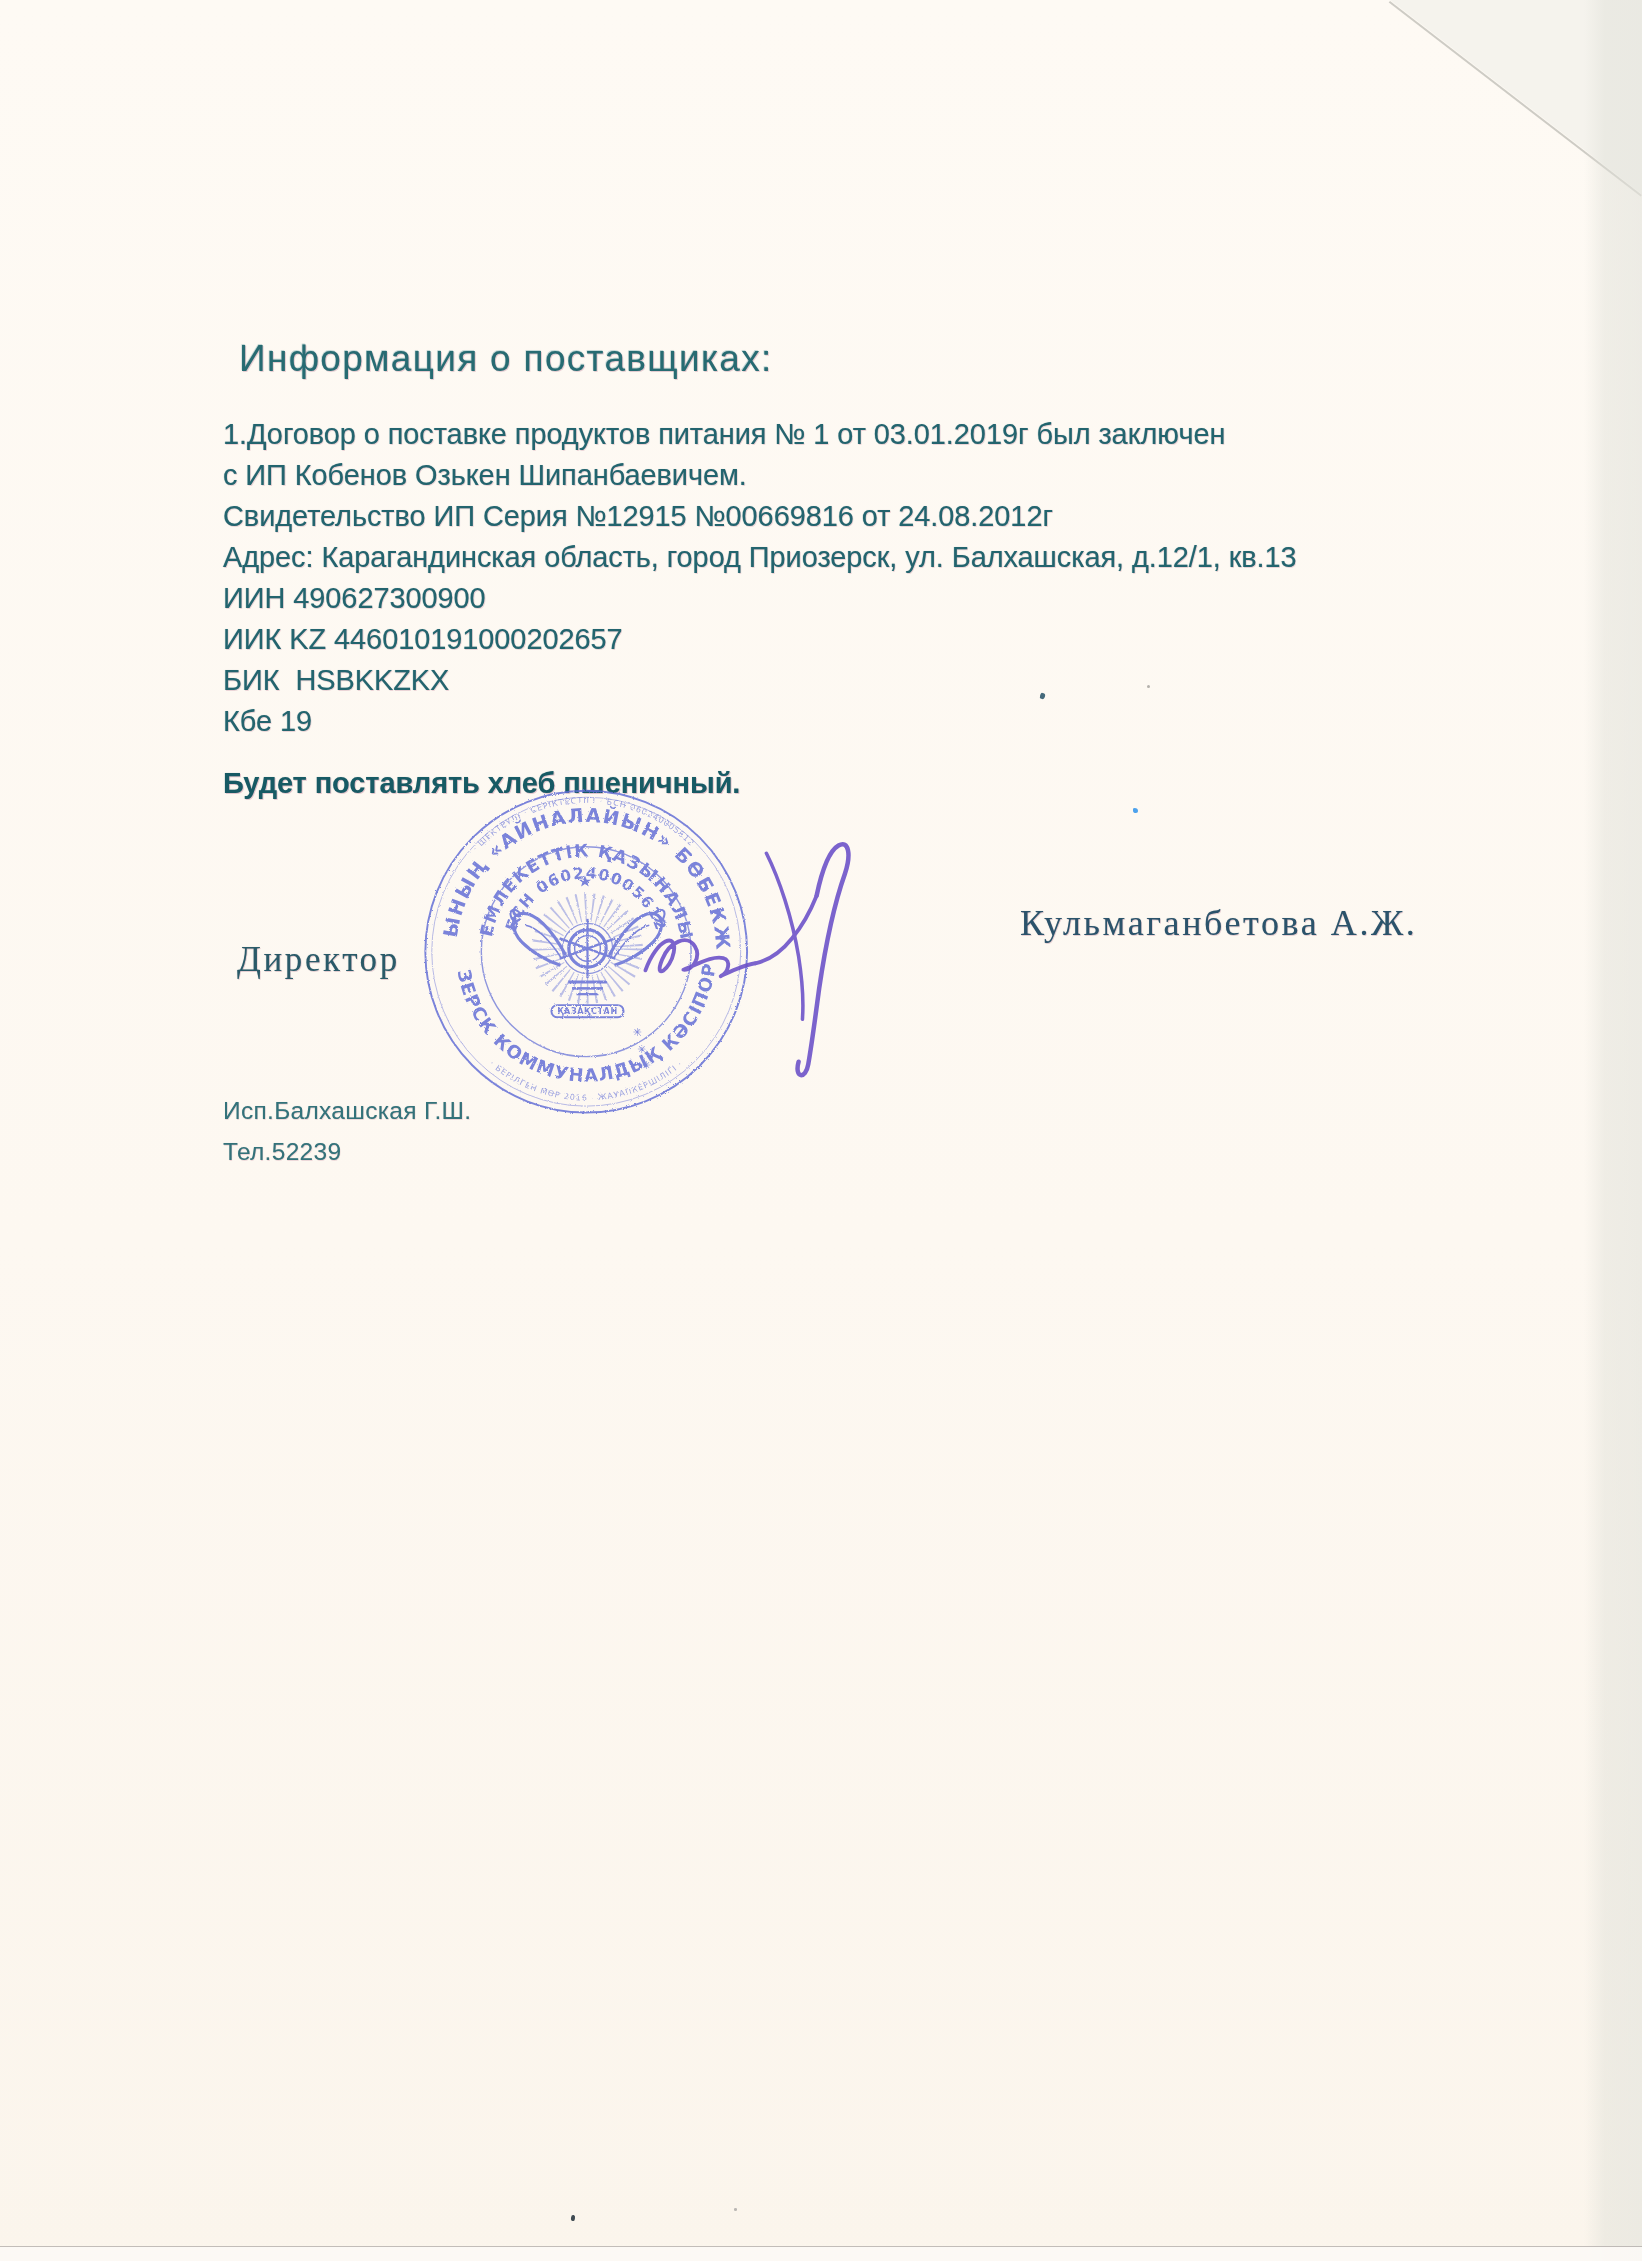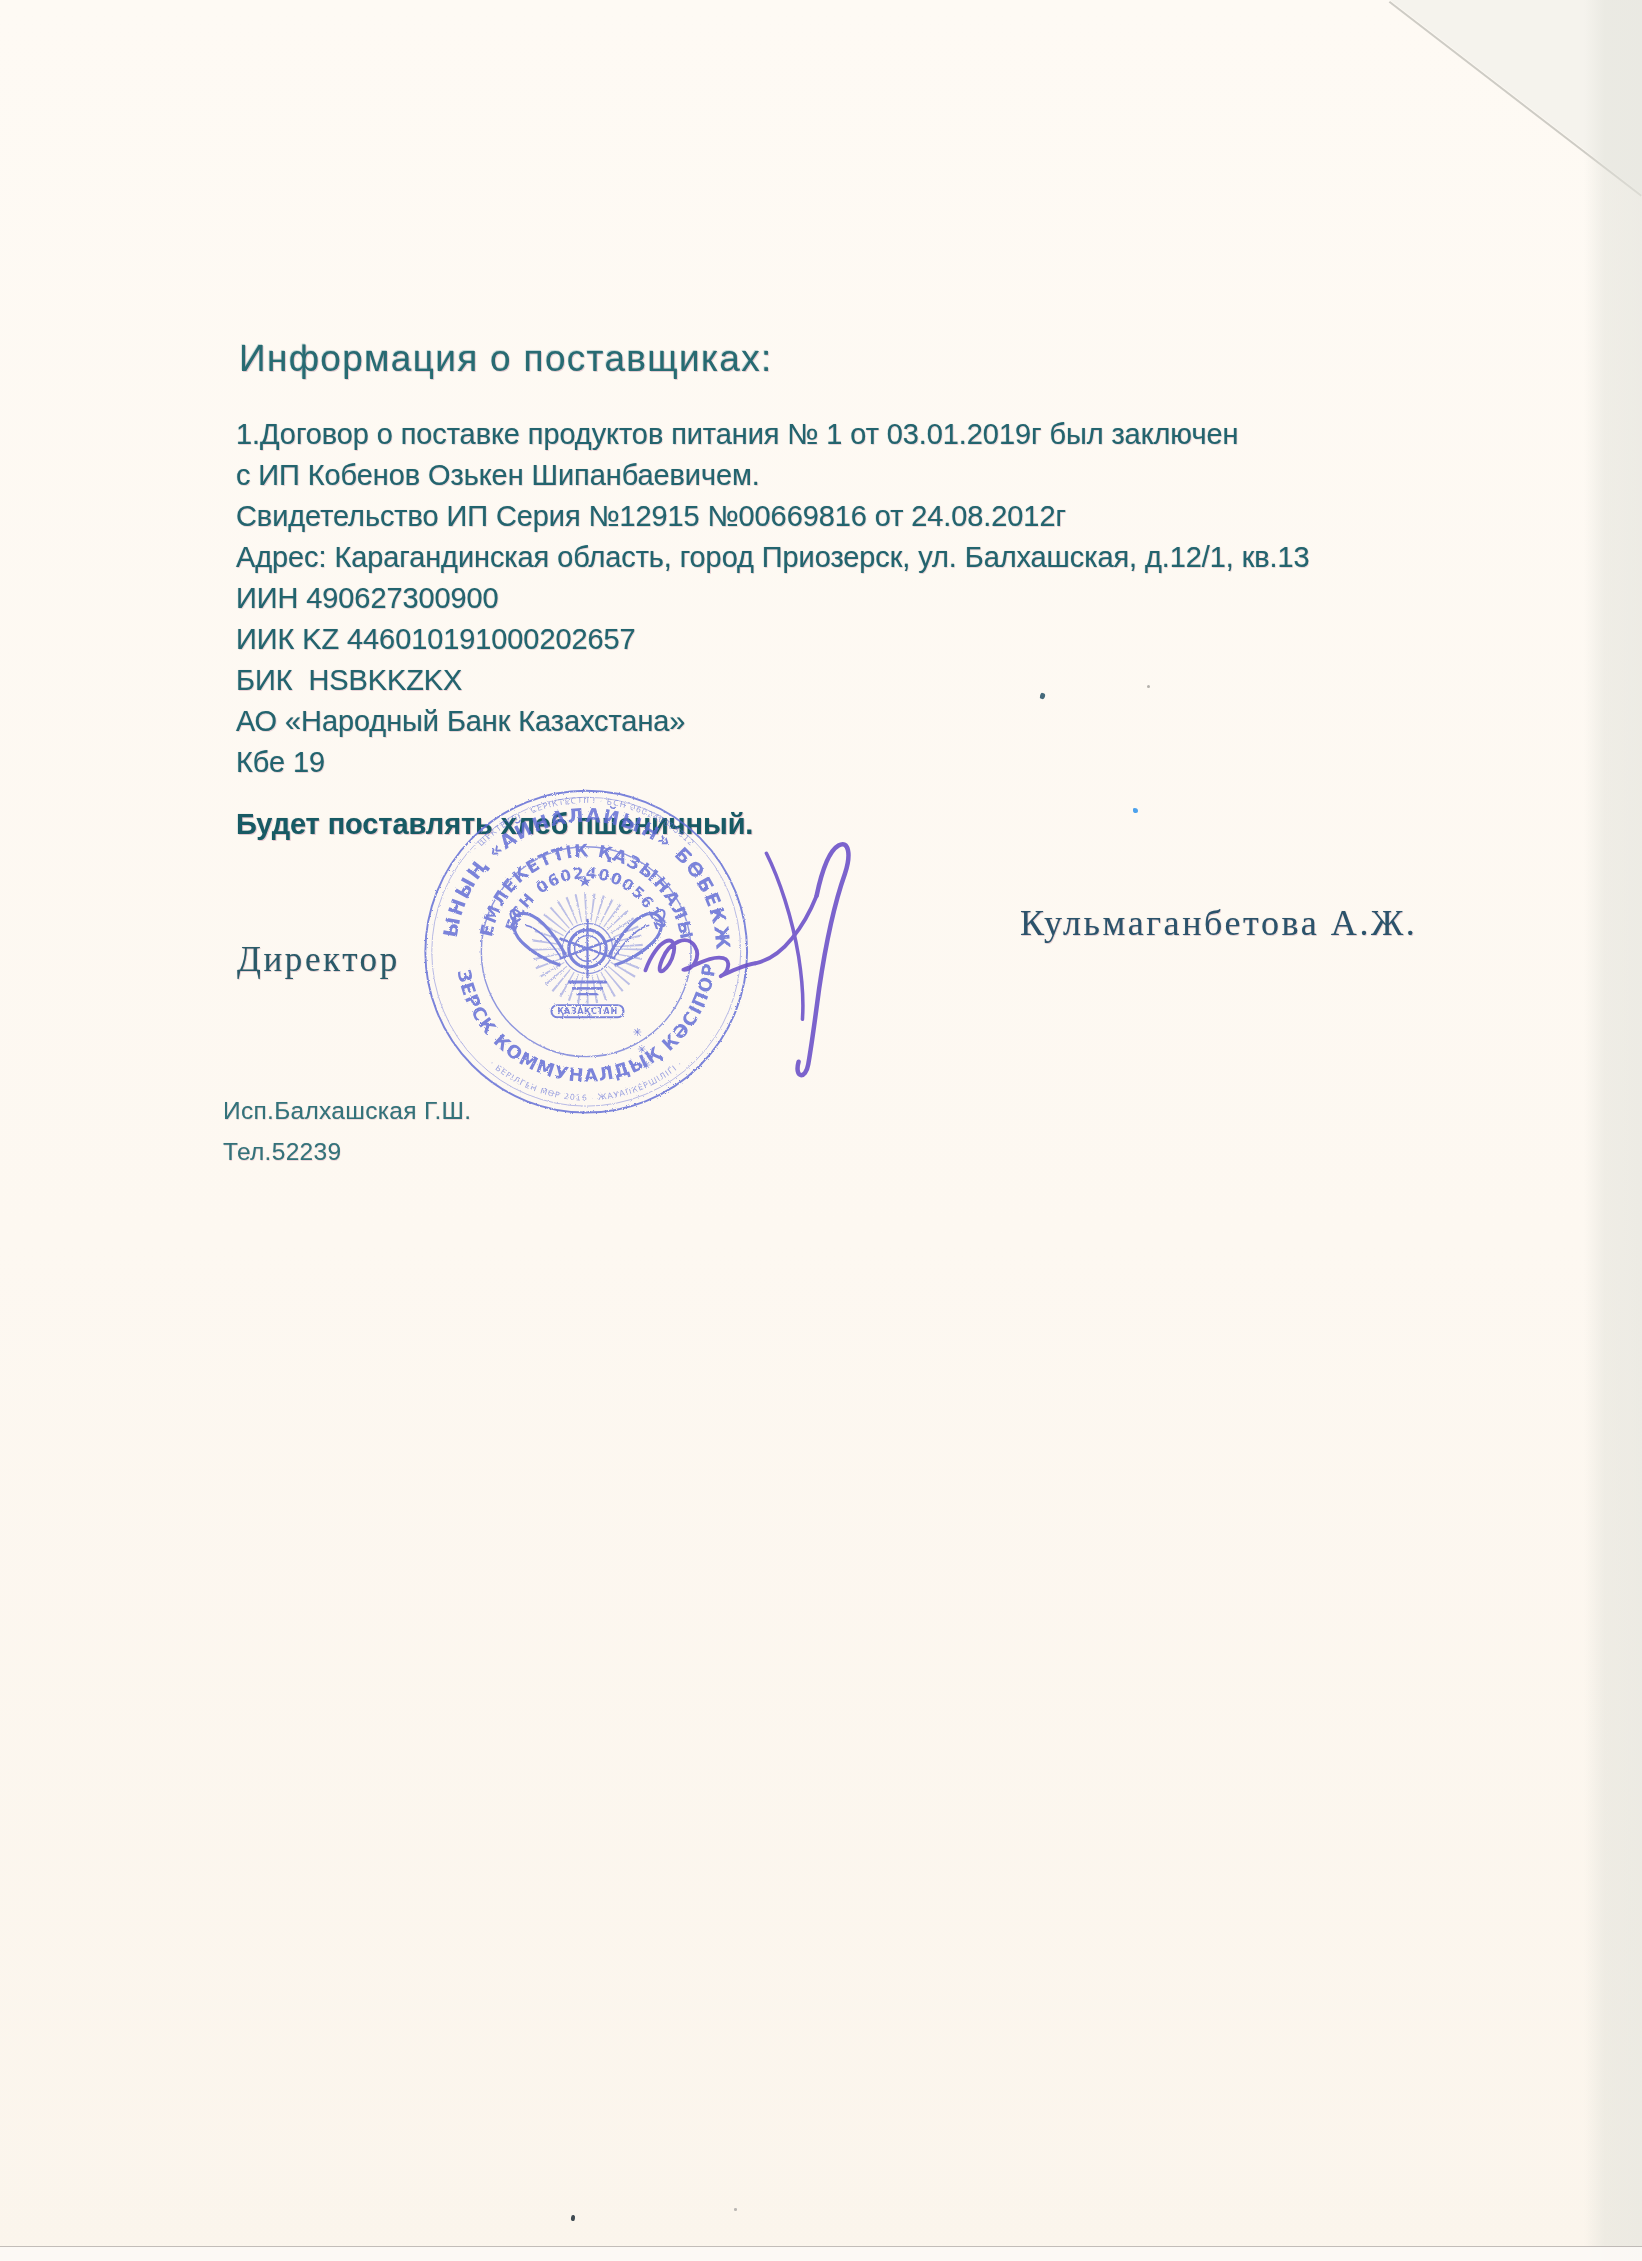--- a/index.html
+++ b/index.html
@@ -41,21 +41,21 @@
   .speck-dot2{left:734px;top:2208px;width:2.6px;height:2.6px;background:rgba(90,90,95,.4);}
 
   
   .title{
     position:absolute;left:223px;top:322px;margin:16px;
     font-size:37px;font-weight:400;letter-spacing:1.3px;
     color:#276b72;
     text-shadow:1px 1px 0 rgba(171,54,98,.20),-0.6px -0.6px 0 rgba(27,125,134,.22),0 0 1.3px rgba(40,100,110,.30);
   }
   .body-text{
-    position:absolute;left:236px;top:414px;width:1224px;
+    position:absolute;left:223px;top:414px;width:1224px;
     font-size:29px;line-height:41px;letter-spacing:-0.1px;
     color:#23646e;
     text-shadow:0.8px 0.8px 0 rgba(168,52,96,.16),-0.5px -0.5px 0 rgba(25,120,130,.20),0 0 1px rgba(40,100,110,.28);
   }
   .line{white-space:pre-wrap;}
   .line.emphasis{
     font-weight:700;margin-top:21px;color:#175a64;
     text-shadow:1px 1px 0 rgba(160,40,90,.22),0 0 1px rgba(20,90,100,.35);
   }
   .sig-role,.sig-name{
@@ -104,21 +104,20 @@
   <h1 class="title">Информация о поставщиках:</h1>
 
   <div class="body-text">
     <div class="line">1.Договор о поставке продуктов питания № 1 от 03.01.2019г был заключен</div>
     <div class="line">с ИП Кобенов Озькен Шипанбаевичем.</div>
     <div class="line">Свидетельство ИП Серия №12915 №00669816 от 24.08.2012г</div>
     <div class="line">Адрес: Карагандинская область, город Приозерск, ул. Балхашская, д.12/1, кв.13</div>
     <div class="line">ИИН 490627300900</div>
     <div class="line">ИИК KZ 446010191000202657</div>
     <div class="line">БИК  HSBKKZKX</div>
-    <div class="line">АО «Народный Банк Казахстана»</div>
     <div class="line">Кбе 19</div>
     <div class="line emphasis">Будет поставлять хлеб пшеничный.</div>
   </div>
 
   <p class="sig-role">Директор</p>
   <p class="sig-name">Кульмаганбетова А.Ж.</p>
 
   <svg class="stamp-svg" viewBox="0 0 780 620" xmlns="http://www.w3.org/2000/svg" xmlns:xlink="http://www.w3.org/1999/xlink">
     <defs>
       <path id="arcBigTop" d="M 78.8 255.4 A 202 202 0 0 1 481.2 255.4" fill="none"></path>

